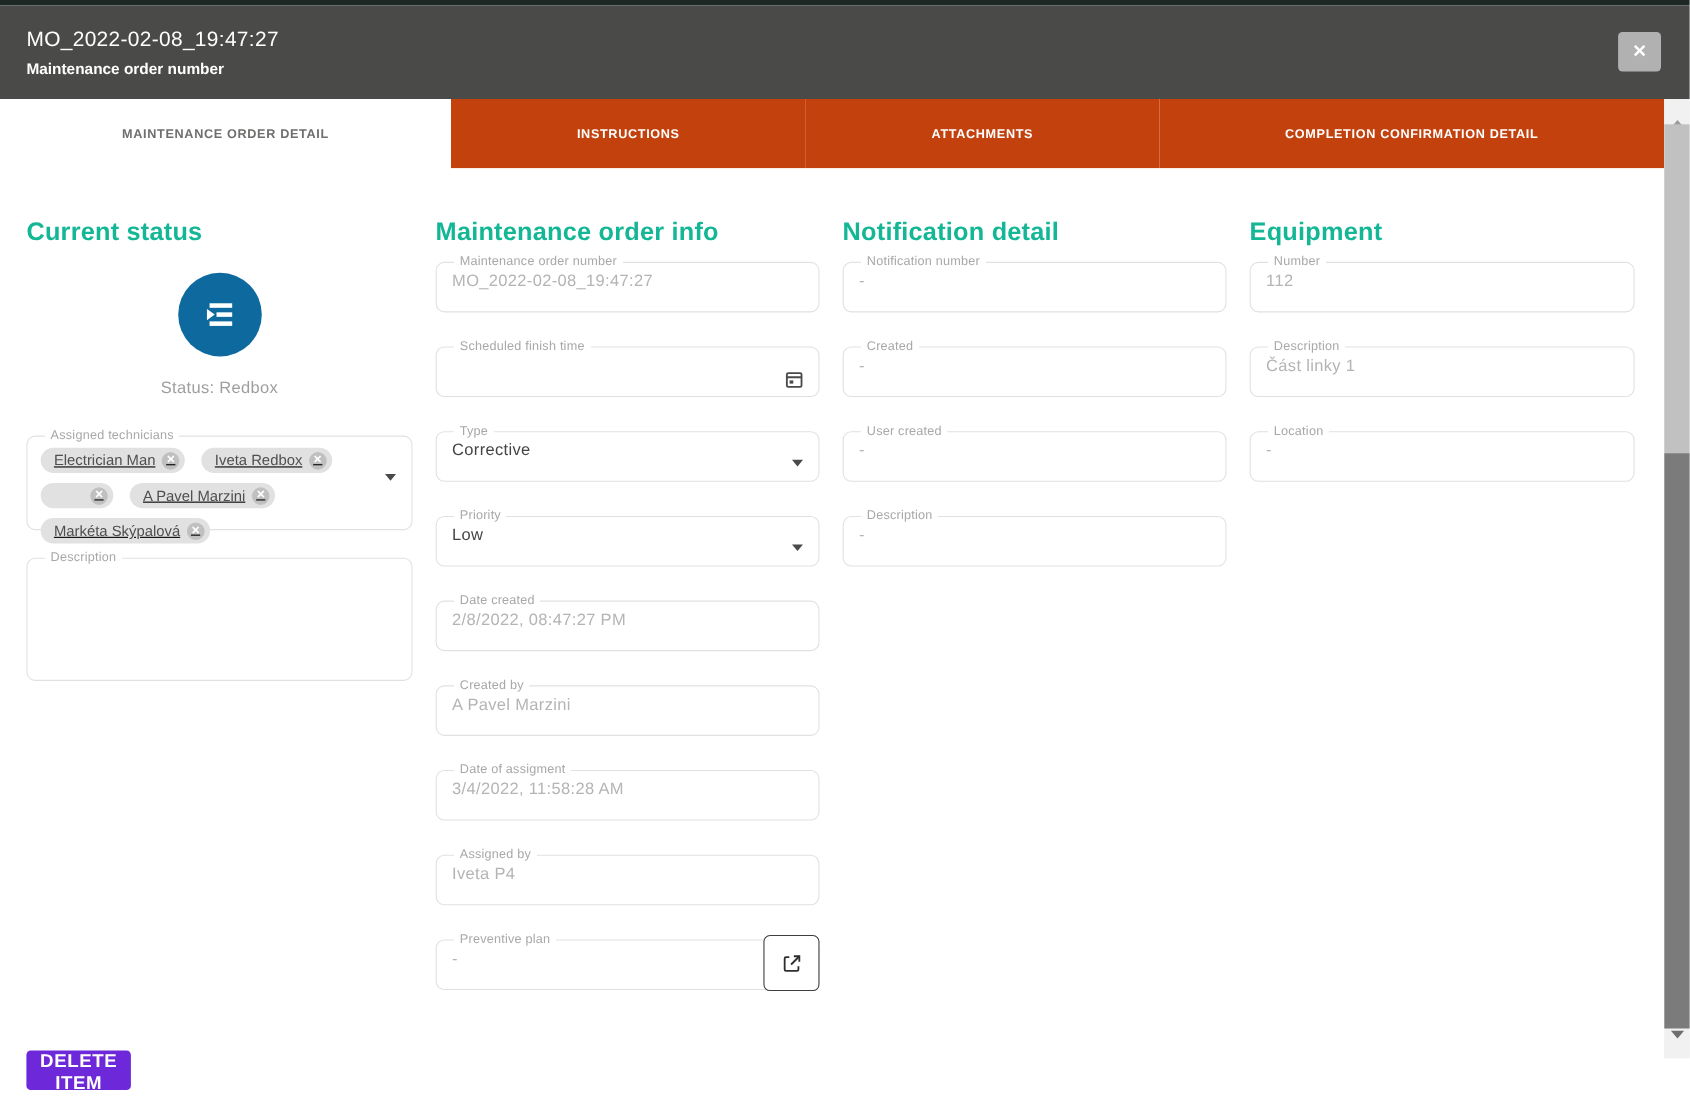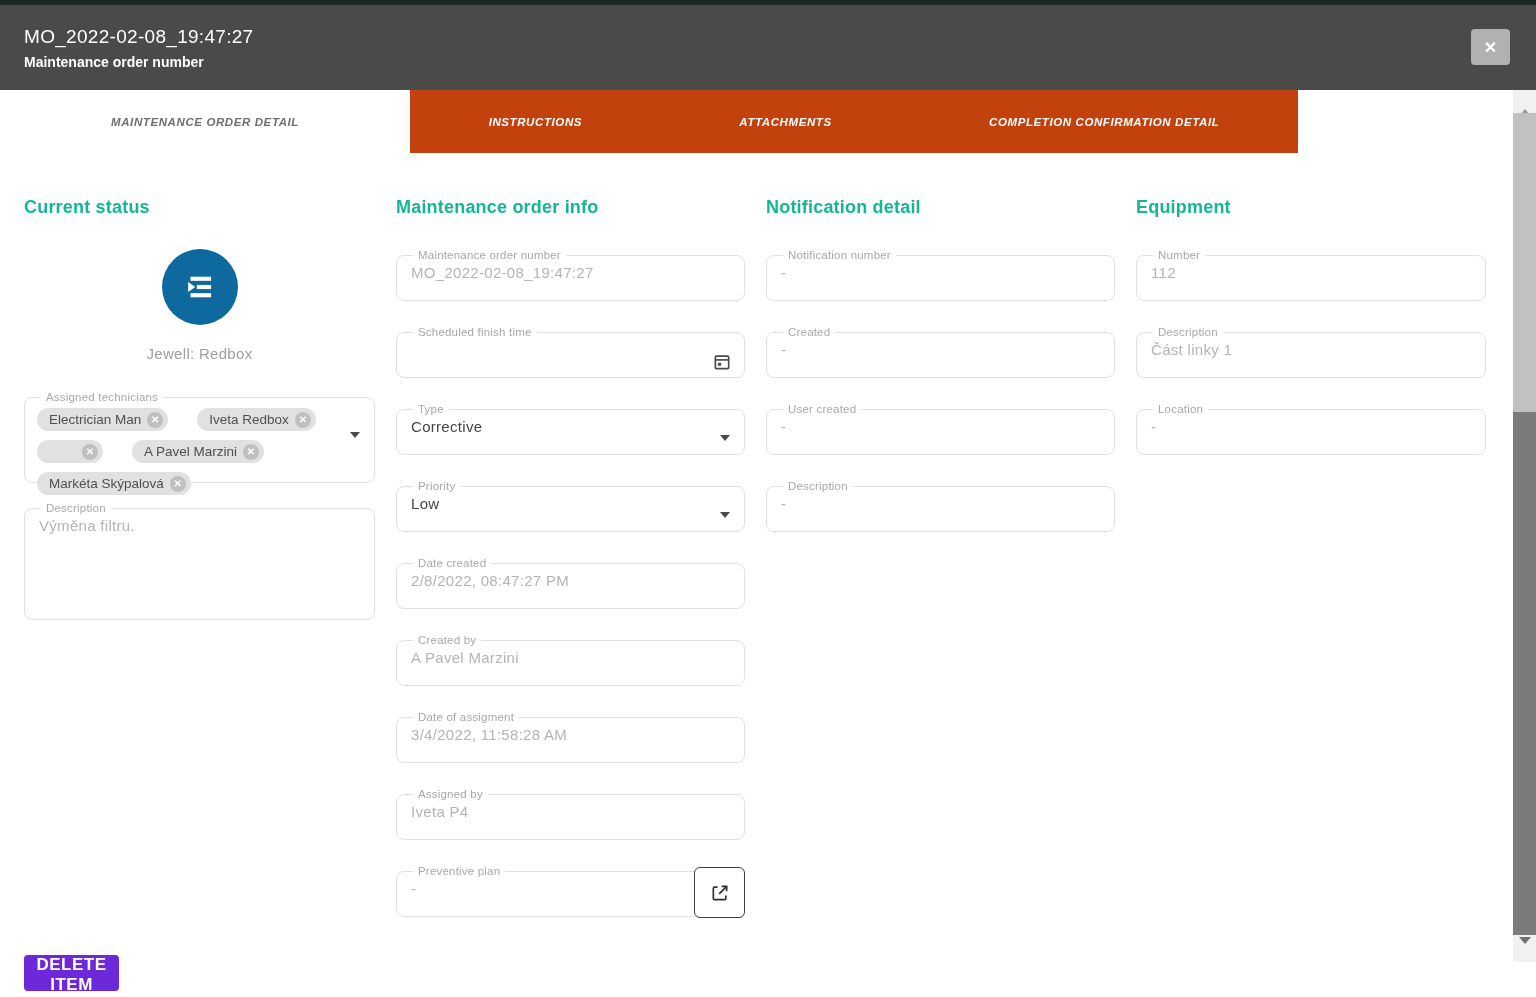--- a/index.html
+++ b/index.html
@@ -9,31 +9,31 @@
   
   .top-strip { position:absolute; left:0; top:0; width:1536px; height:5px; background:#1d2824; }
   .header { position:absolute; left:0; top:5px; width:1536px; height:85px; background:#4a4a49; color:#fff; }
   .header .title { position:absolute; left:24px; top:21px; font-size:19px; letter-spacing:.3px; font-weight:400; }
   .header .subtitle { position:absolute; left:24px; top:49px; font-size:14px; font-weight:700; }
   .close-btn { position:absolute; right:26px; top:24px; width:39px; height:36px; background:#b1b1b1;
     border:none; border-radius:4px; color:#fff; font-size:16px; font-weight:700; cursor:pointer;
     display:flex; align-items:center; justify-content:center; }
 
   
-  .tabbar { position:absolute; left:0; top:90px; width:1298px; height:63px; display:flex;font-style:italic; }
+  .tabbar { position:absolute; left:0; top:90px; width:1513px; height:63px; display:flex; }
   .tab { display:flex; align-items:center; justify-content:center; font-size:11.5px; font-weight:700;
     letter-spacing:.6px; color:#fff; background:#c2410c; cursor:pointer; flex:1 1 auto; padding:0 72px;
     text-transform:uppercase; white-space:nowrap; }
   .tab.active { background:#ffffff; color:#6f6f6e; flex:0 0 410px; padding:0; }
 
   
   .content { position:absolute; left:0; top:153px; width:1513px; height:792px; background:#fff;
     padding:44px 0 0 24px; display:grid; grid-template-columns:351px 349px 349px 350px; column-gap:21px;
     align-content:start; }
-  .col-heading { color:#13b795; font-size:18px; font-weight:700; letter-spacing:.2px; height:20px; margin-bottom:32px; }
+  .col-heading { color:#13b795; font-size:23px; font-weight:700; letter-spacing:.2px; height:20px; margin-bottom:15px; }
 
   
   fieldset.field { border:1px solid #e1e1e1; border-radius:8px; height:52px; margin-bottom:25px;
     padding:0 12px; position:relative; min-inline-size:0; }
   fieldset.field legend { font-size:11.5px; color:#a8a8a8; padding:0 5px; margin-left:4px; letter-spacing:.2px; }
   .field .val { font-size:15px; color:#b4b4b4; padding:3px 2px 0 2px; letter-spacing:.3px;
     white-space:nowrap; overflow:hidden; }
   .field.enabled .val { color:#454545; }
   .field.tall { height:118px; margin-bottom:0; }
   .field.tech { height:92px; margin-bottom:19px; }
@@ -43,21 +43,21 @@
   .icon-btn { position:absolute; right:8px; top:12px; width:28px; height:26px; background:transparent;
     border:none; cursor:pointer; color:#4a4a49; }
   .open-btn { position:absolute; right:-1px; top:-10px; width:51px; height:51px; background:#fff;
     border:1px solid #3f3f3f; border-radius:6px; cursor:pointer; display:flex; align-items:center; justify-content:center; }
 
   
   .status-circle { width:76px; height:76px; border-radius:50%; background:#0e699e; margin:31px auto 0 auto;
     display:flex; align-items:center; justify-content:center; }
   .status-text { text-align:center; color:#9e9e9e; font-size:15px; margin:20px 0 29px 0; letter-spacing:.3px; }
 
-  .chips { display:flex; flex-wrap:wrap; gap:9px 29px; padding-top:5px; width:300px; }
+  .chips { display:flex; flex-wrap:wrap; gap:9px 15px; padding-top:5px; width:300px;text-decoration:underline; }
   .chip { background:#e1e1e1; border-radius:16px; height:23px; display:flex; align-items:center;
     padding:0 5px 0 12px; font-size:13.5px; color:#4f4f4f; white-space:nowrap; }
   .chip .x { width:16px; height:16px; border-radius:50%; background:#c0c0c0; color:#fff; font-size:10px;
     line-height:16px; text-align:center; margin-left:6px; cursor:pointer; border:none; padding:0; font-weight:700; }
   .chip.empty { width:66px; justify-content:flex-end; }
 
   
   .footer { position:absolute; left:0; top:945px; width:1513px; height:52px; background:#fff; }
   .delete-btn { position:absolute; left:24px; top:10px; width:95px; height:36px; background:#6d28d9;
     color:#fff; border:none; border-radius:4px; font-size:17px; font-weight:700; letter-spacing:.5px;
@@ -98,21 +98,21 @@
     <div class="col-heading">Current status</div>
 
     <div class="status-circle">
       <svg width="38" height="38" viewBox="0 0 24 24">
         <rect x="6" y="5.5" width="13" height="2.6" fill="#fff"></rect>
         <rect x="10" y="10.7" width="9" height="2.6" fill="#fff"></rect>
         <rect x="6" y="15.9" width="13" height="2.6" fill="#fff"></rect>
         <polygon points="4.5,8.8 4.5,15.2 9,12" fill="#fff"></polygon>
       </svg>
     </div>
-    <div class="status-text">Jewell: Redbox</div>
+    <div class="status-text">Status: Redbox</div>
 
     <fieldset class="field tech enabled">
       <legend>Assigned technicians</legend>
       <span class="caret" style="top:29px;"></span>
       <div class="chips">
         <span class="chip">
           <span>Electrician Man</span>
           <button class="x">✕</button>
         </span>
         <span class="chip">
@@ -129,21 +129,20 @@
         </span>
         <span class="chip">
           <span>Markéta Skýpalová</span>
           <button class="x">✕</button>
         </span>
       </div>
     </fieldset>
 
     <fieldset class="field tall">
       <legend>Description</legend>
-      <div class="val">Výměna filtru.</div>
     </fieldset>
   </section>
 
   <section>
     <div class="col-heading">Maintenance order info</div>
 
     <fieldset class="field">
       <legend>Maintenance order number</legend>
       <div class="val">MO_2022-02-08_19:47:27</div>
     </fieldset>

